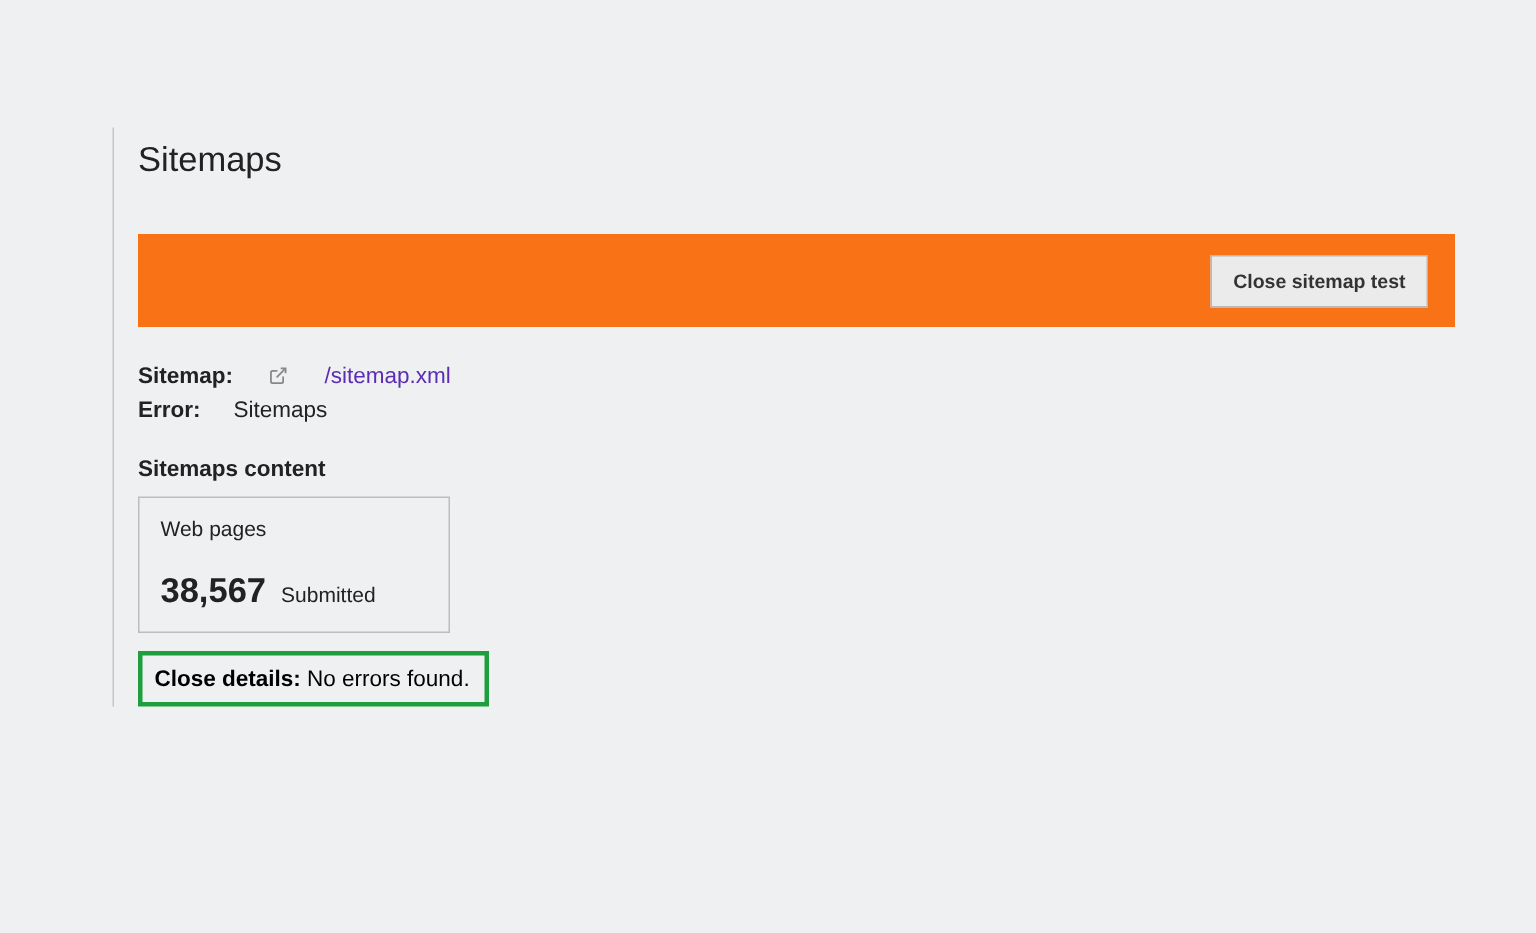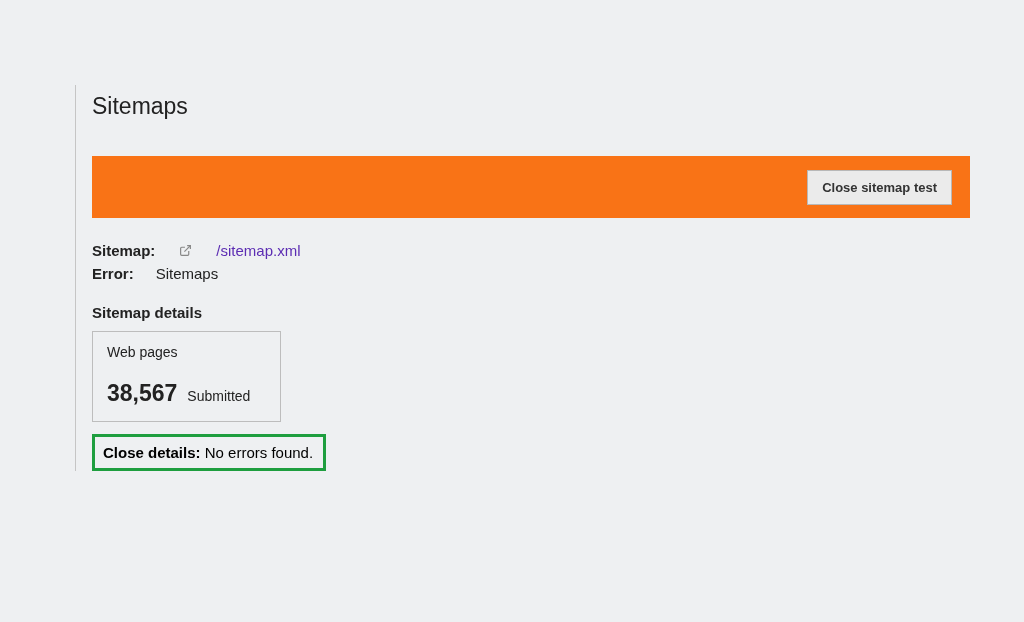--- a/index.html
+++ b/index.html
@@ -74,21 +74,21 @@
     }
     .section-heading {
       font-size: 15px;
       font-weight: 700;
       color: #222;
       margin-top: 22px;
       margin-bottom: 10px;
     }
     .content-card {
       border: 1px solid #bdbdbd;
-      width: 189px;
+      width: 208px;
       padding: 12px 14px 14px 14px;
       background: #eef0f2;
     }
     .card-label {
       font-size: 14px;
       color: #222;
       margin-bottom: 20px;
     }
     .card-stats {
       display: flex;
@@ -138,21 +138,21 @@
       </svg>
     </span>
     <a href="#" class="sitemap-link">/sitemap.xml</a>
   </div>
 
   <div class="info-row">
     <span class="info-label">Error:</span>
     <span class="info-value">Sitemaps</span>
   </div>
 
-  <div class="section-heading">Sitemap details</div>
+  <div class="section-heading">Sitemaps content</div>
 
   <div class="content-card">
     <div class="card-label">Web pages</div>
     <div class="card-stats">
       <span class="card-number">38,567</span>
       <span class="card-sublabel">Submitted</span>
     </div>
   </div>
 
   <div class="error-line">

